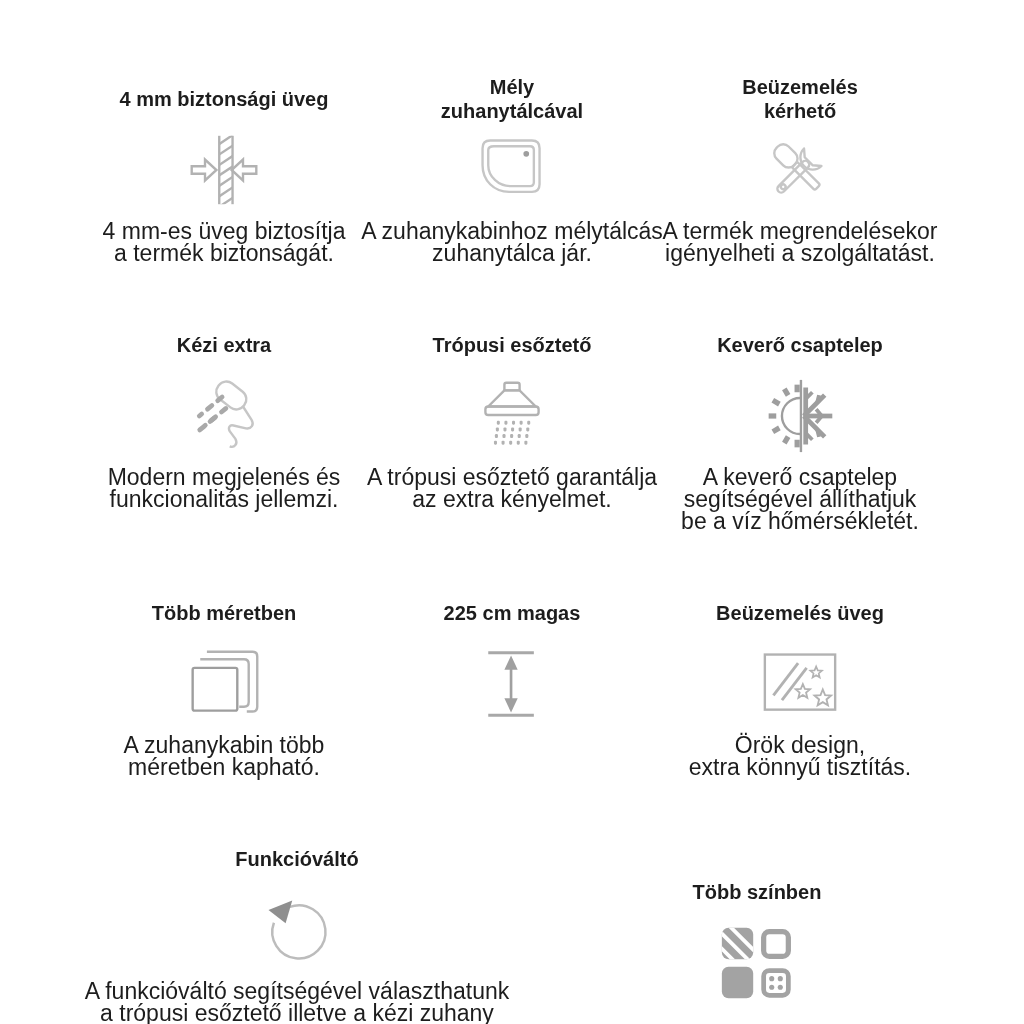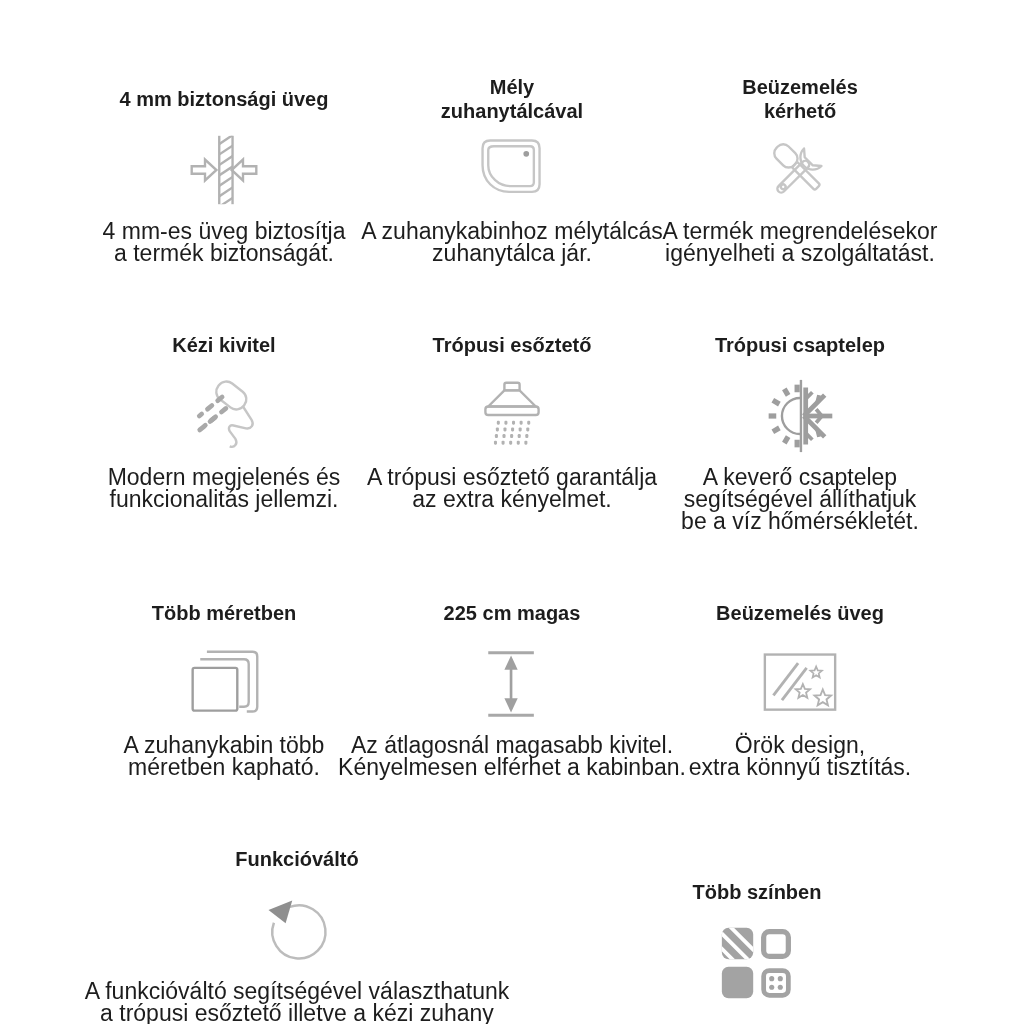--- a/index.html
+++ b/index.html
@@ -115,21 +115,21 @@
             <rect class="s-light" x="8" y="36" width="44" height="8" rx="4"></rect>
             <circle class="s-light" cx="15" cy="40" r="2.5"></circle>
           </g>
         </svg>
       </div>
       <p class="caption">A termék megrendelésekor
 igényelheti a szolgáltatást.</p>
     </div>
 
     <div class="cell">
-      <h3 class="title">Kézi kivitel</h3>
+      <h3 class="title">Kézi extra</h3>
       <div class="iconbox">
         <svg width="76" height="76" viewBox="0 0 80 80">
           <rect class="s-light" x="31" y="8" width="34" height="21" rx="10" transform="rotate(38 48 18)"></rect>
           <path class="s-light" d="M60,30 L69,44 C72,49 69,54 63,53 L50,50 C46,49 44,52 46,56 L52,64 C55,69 51,74 46,72"></path>
           <g stroke="#a9a9a9" stroke-width="5" stroke-linecap="round" stroke-dasharray="6 8" fill="none">
             <line x1="38" y1="20" x2="14" y2="40"></line>
             <line x1="42" y1="32" x2="20" y2="50"></line>
             <line x1="30" y1="42" x2="14" y2="55"></line>
           </g>
         </svg>
@@ -167,21 +167,21 @@
               <rect x="45" y="66" width="3.2" height="4.2" rx="1.2"></rect>
               <rect x="53" y="66" width="3.2" height="4.2" rx="1.2"></rect>
           </g>
         </svg>
       </div>
       <p class="caption">A trópusi esőztető garantálja
 az extra kényelmet.</p>
     </div>
 
     <div class="cell">
-      <h3 class="title">Trópusi csaptelep</h3>
+      <h3 class="title">Keverő csaptelep</h3>
       <div class="iconbox">
         <svg width="76" height="76" viewBox="0 0 80 80">
           <line class="s-dark" x1="41" y1="2" x2="41" y2="78" stroke-width="2"></line>
           <path class="s-dark" d="M40,21 A19,19 0 0 0 40,59" stroke-width="2.4"></path>
           <g stroke="#9e9e9e" stroke-width="5.5" fill="none">
             <line x1="37" y1="15" x2="37" y2="7"></line>
             <line x1="27.5" y1="18.3" x2="23.5" y2="11.4"></line>
             <line x1="18.3" y1="27.5" x2="11.4" y2="23.5"></line>
             <line x1="15" y1="40" x2="7" y2="40"></line>
             <line x1="18.3" y1="52.5" x2="11.4" y2="56.5"></line>
@@ -224,22 +224,20 @@
       <h3 class="title">225 cm magas</h3>
       <div class="iconbox">
         <svg width="76" height="76" viewBox="0 0 80 80">
           <line x1="15" y1="7" x2="63" y2="7" stroke="#a8a8a8" stroke-width="3.2"></line>
           <line x1="15" y1="73" x2="63" y2="73" stroke="#a8a8a8" stroke-width="3.2"></line>
           <line x1="39" y1="14" x2="39" y2="66" stroke="#a0a0a0" stroke-width="2.8"></line>
           <polygon points="39,10 32,25 46,25" fill="#a0a0a0"></polygon>
           <polygon points="39,70 32,55 46,55" fill="#a0a0a0"></polygon>
         </svg>
       </div>
-      <p class="caption">Az átlagosnál magasabb kivitel.
-Kényelmesen elférhet a kabinban.</p>
     </div>
 
     <div class="cell">
       <h3 class="title">Beüzemelés üveg</h3>
       <div class="iconbox">
         <svg width="76" height="76" viewBox="0 0 80 80">
           <defs>
             <path id="star-shape" d="M0,-8 L2.1,-2.9 L7.6,-2.5 L3.4,1.1 L4.7,6.5 L0,3.6 L-4.7,6.5 L-3.4,1.1 L-7.6,-2.5 L-2.1,-2.9 Z"></path>
           </defs>
           <rect class="s-mid" stroke-width="2.6" x="3" y="9" width="74" height="58"></rect>

